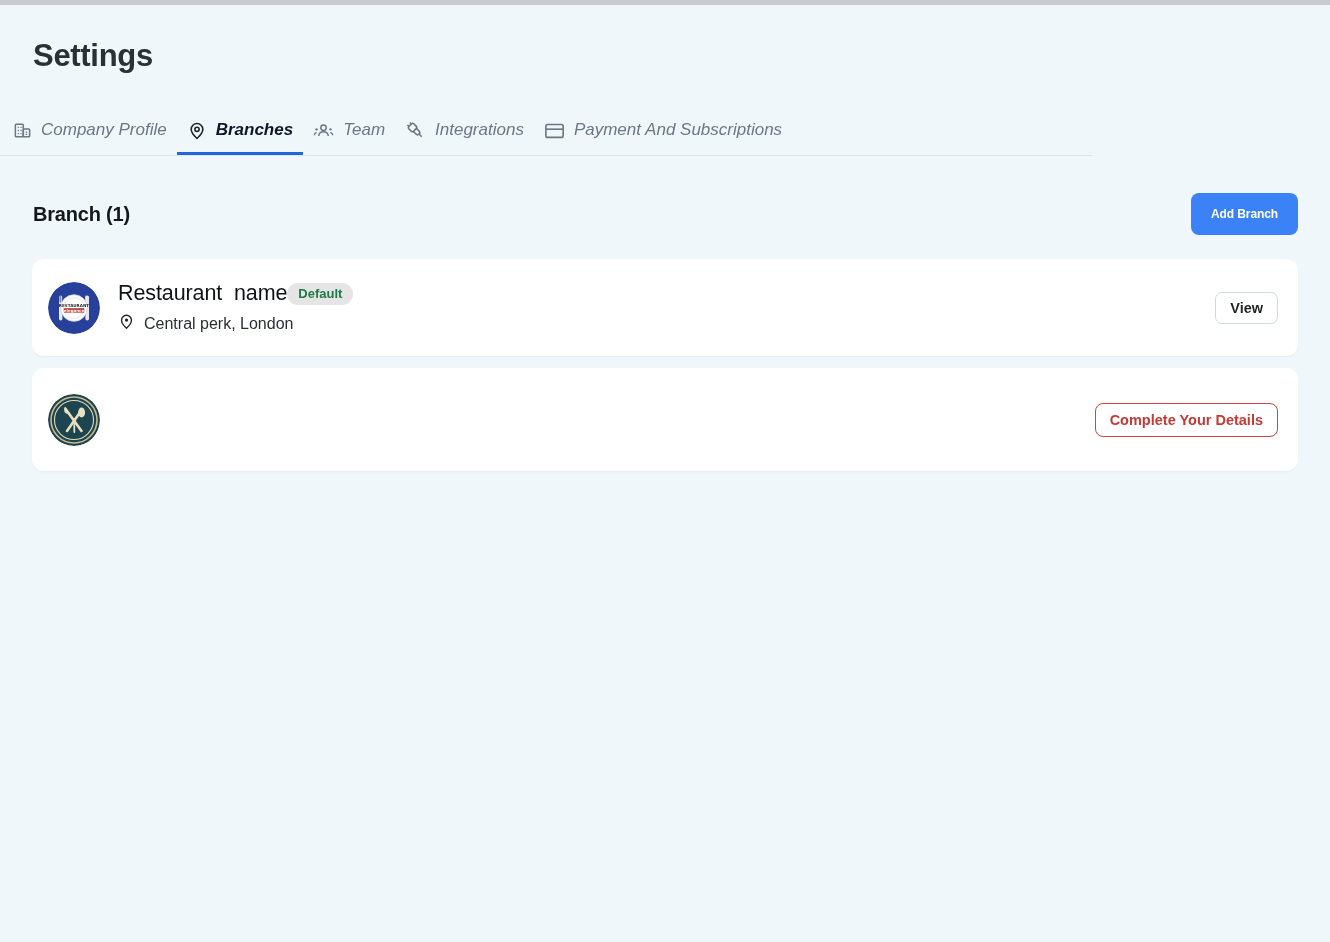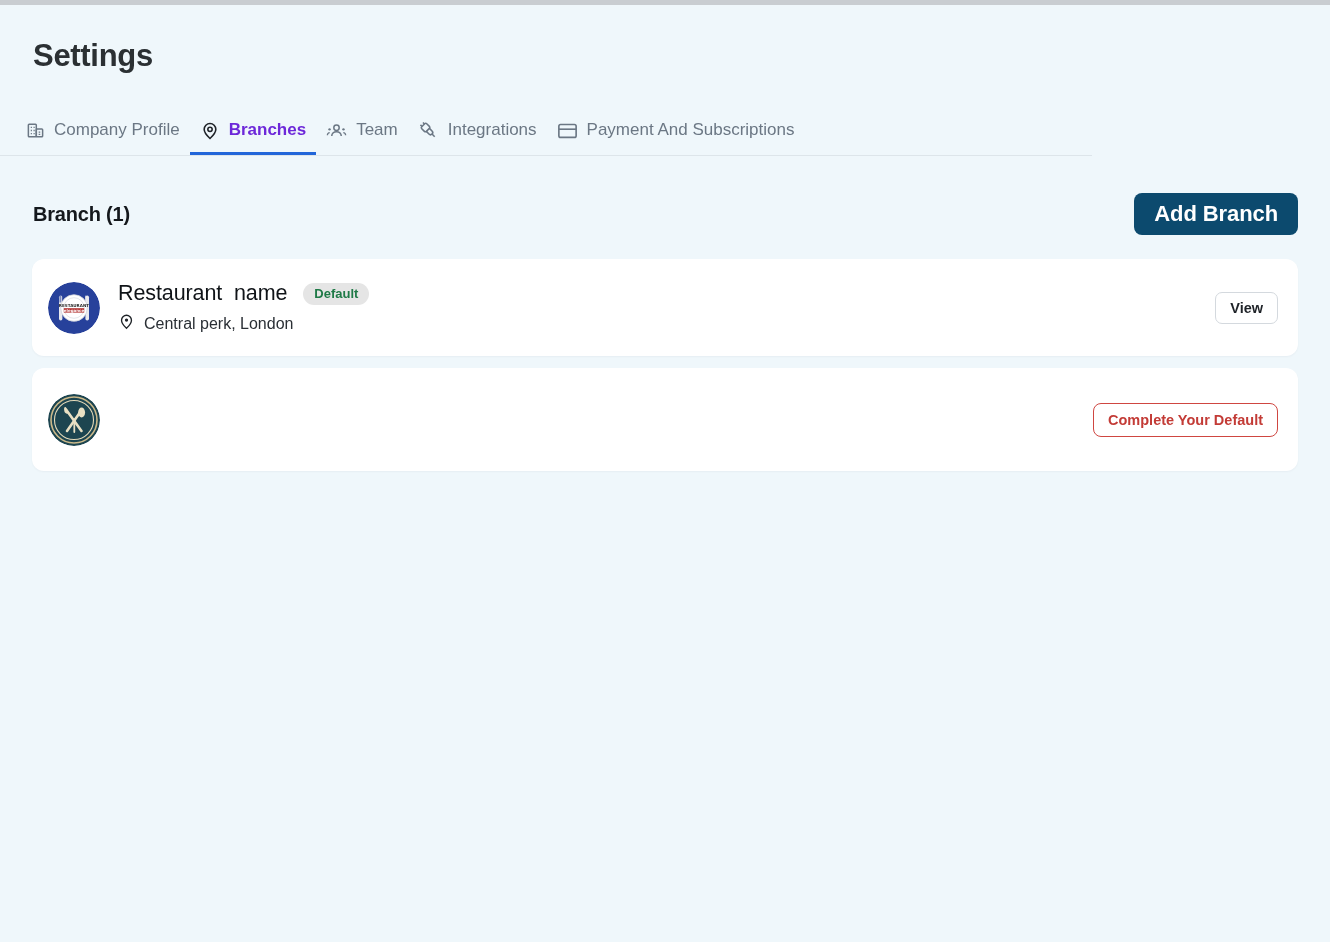--- a/index.html
+++ b/index.html
@@ -46,37 +46,38 @@
   
   .tabbar {
     position: absolute;
     left: 0;
     top: 104px;
     width: 1092px;
     height: 47px;
     border-bottom: 1px solid #dde5ea;
     display: flex;
     align-items: flex-start;
-    padding-left: 16px;
+    padding-left: 3px;
+    font-style: italic;
   }
   .tab {
     display: flex;
     align-items: center;
     gap: 9px;
     height: 46px;
     padding: 0 10px;
     cursor: pointer;
     border-bottom: 3px solid transparent;
     color: #6b7784;
     font-size: 17px;
     white-space: nowrap;
   }
   .tab .tab-label { line-height: 1; padding-bottom: 2px; }
   .tab.active {
-    color: #6d28d9;
+    color: #0f172a;
     font-weight: bold;
     border-bottom-color: #2266d9;
   }
   .tab svg { display: block; }
 
   
   .section-head {
     position: absolute;
     left: 0; top: 186px;
     width: 1330px;
@@ -90,26 +91,26 @@
     font-weight: bold;
     letter-spacing: -0.2px;
     color: #14181c;
   }
   .add-branch-btn {
     position: absolute;
     right: 32px;
     top: 2px;
     height: 42px;
     padding: 0 20px;
-    background: #0c4a6e;
+    background: #3b82f6;
     color: #ffffff;
     border: none;
     border-radius: 8px;
     font-family: "Liberation Sans", sans-serif;
-    font-size: 22px;
+    font-size: 12px;
     font-weight: bold;
     letter-spacing: -0.1px;
     cursor: pointer;
   }
 
   
   .cards {
     position: absolute;
     left: 32px;
     top: 254px;
@@ -136,21 +137,20 @@
     flex: 0 0 52px;
     overflow: hidden;
     margin-right: 18px;
   }
   .avatar svg { display: block; }
 
   .branch-info { flex: 1 1 auto; min-width: 0; }
   .branch-name-row {
     display: flex;
     align-items: center;
-    gap: 16px;
   }
   .branch-name {
     font-size: 21.5px;
     color: #101418;
     letter-spacing: -0.1px;
     white-space: pre;
   }
   .badge-default {
     background: #e5e5e5;
     color: #1f7a47;
@@ -321,17 +321,17 @@
           </g>
           <g fill="#e9e0c3">
             <path d="M16.2 13.5c0 0 -0.6 4.2 1.3 5.6 1.9 1.4 3.4 -0.4 3.4 -0.4 L17.8 13z"></path>
             <ellipse cx="33.6" cy="18.5" rx="3.5" ry="5.1" fill="#e9e0c3"></ellipse>
           </g>
           <path d="M25.4 24.5h1.8v13.6a0.9 0.9 0 0 1 -1.8 0z" fill="#e9e0c3"></path>
         </svg>
       </div>
       <div class="branch-info">
       </div>
-      <button class="complete-btn">Complete Your Default</button>
+      <button class="complete-btn">Complete Your Details</button>
     </div>
 
   </div>
 </div>
 
 </body></html>

